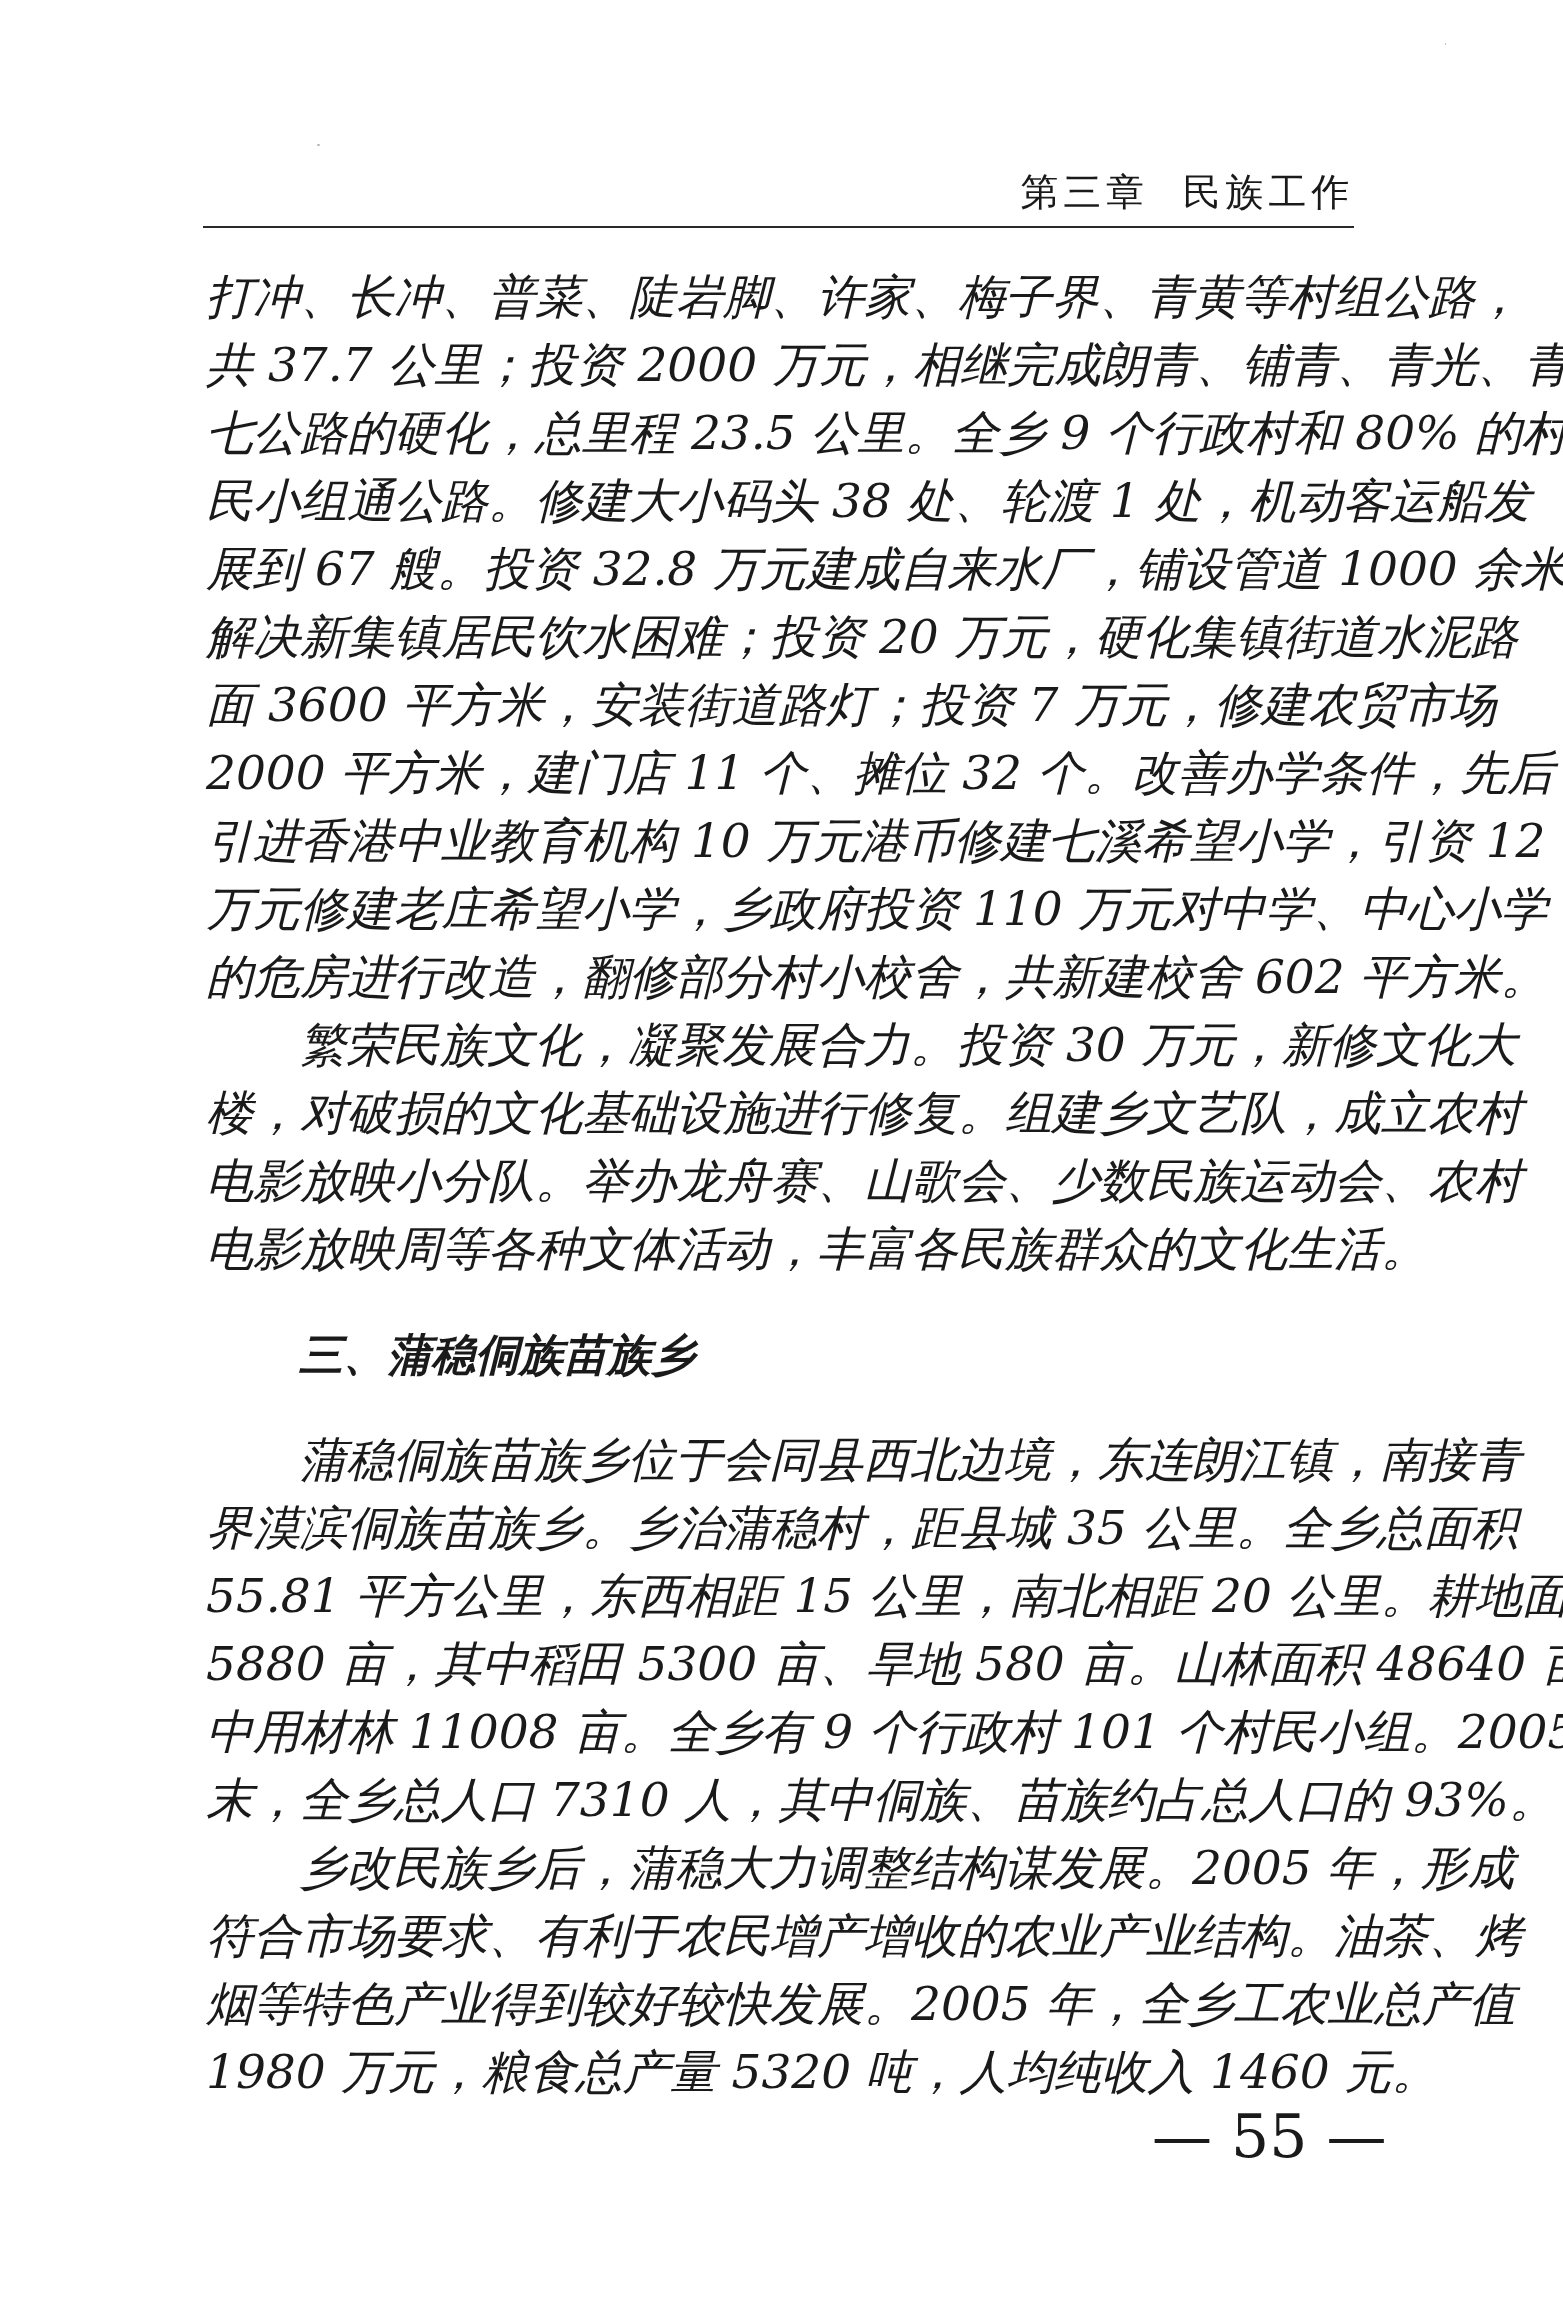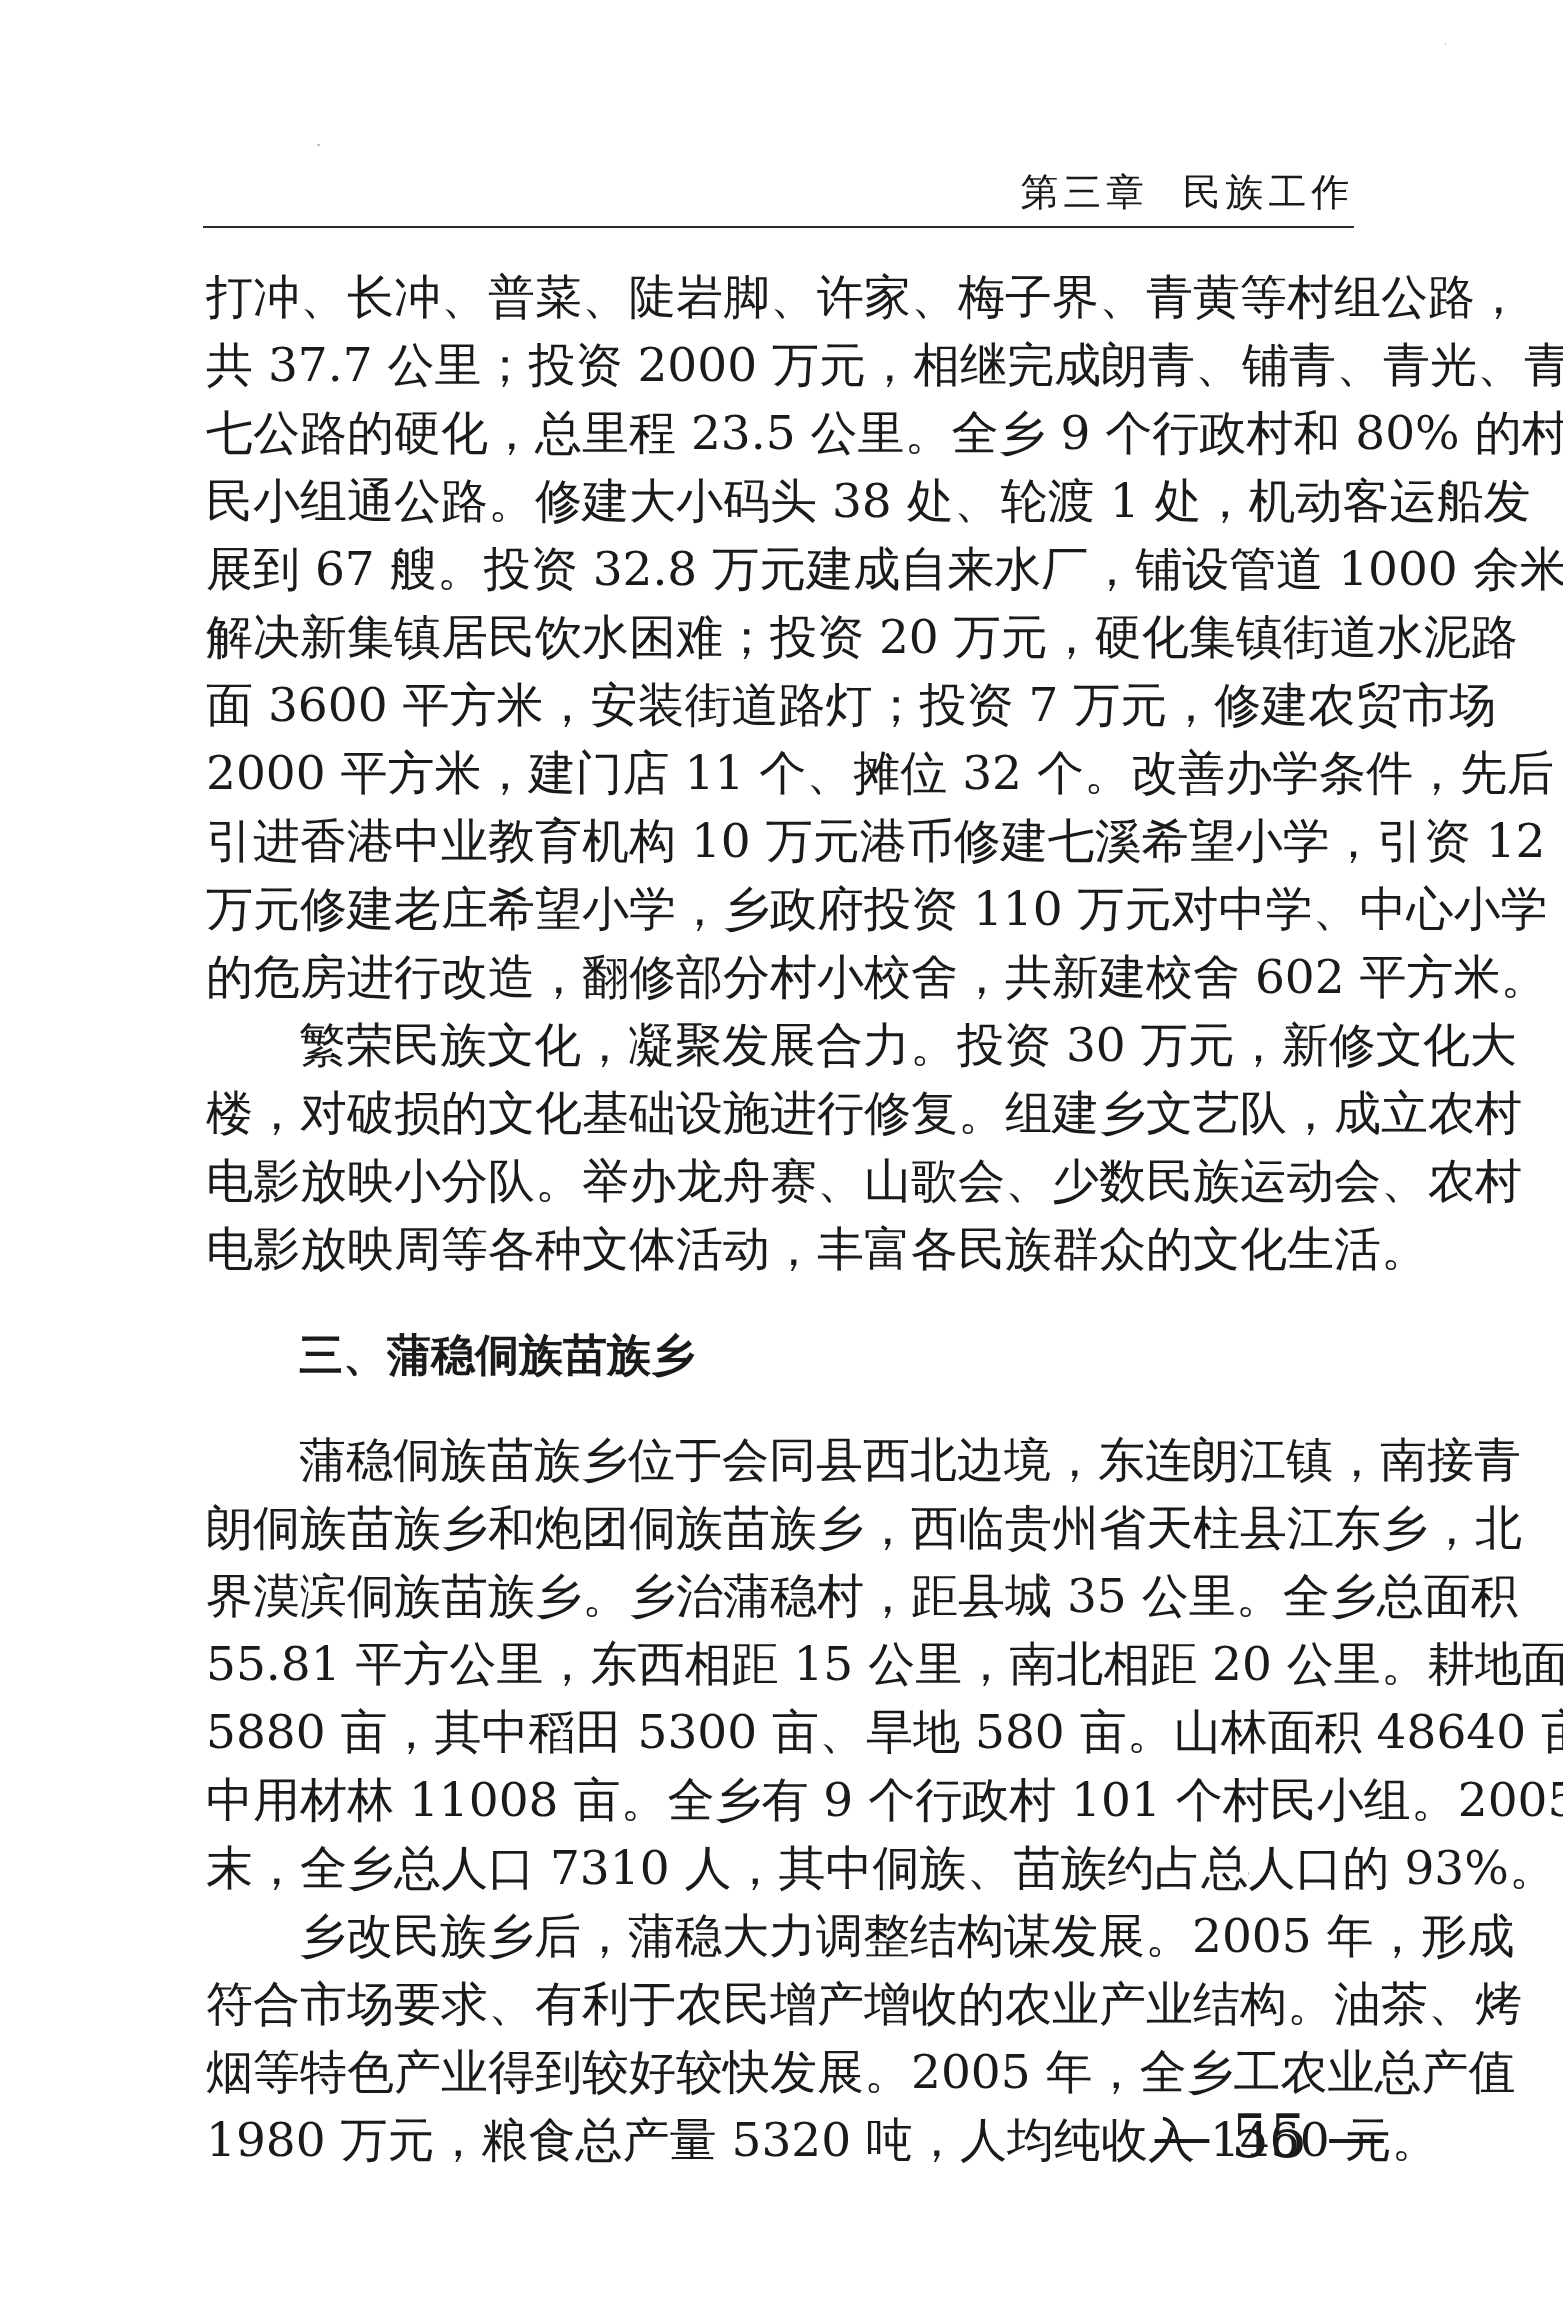--- a/index.html
+++ b/index.html
@@ -42,20 +42,21 @@
     height: 2.4px;
     background: #2a2a2a;
   }
   .body-text {
     position: absolute;
     left: 206px;
     top: 263px;
     width: 1147px;
     font-size: 47px;
     line-height: 68px;
+    font-style: italic;
   }
   .line {
     display: block;
     white-space: nowrap;
     height: 68px;
     text-align: justify;
     text-align-last: justify;
   }
   .line.last {
     text-align: right;
@@ -120,21 +121,20 @@
       <span class="line indent">繁荣民族文化，凝聚发展合力。投资 30 万元，新修文化大</span>
       <span class="line">楼，对破损的文化基础设施进行修复。组建乡文艺队，成立农村</span>
       <span class="line">电影放映小分队。举办龙舟赛、山歌会、少数民族运动会、农村</span>
       <span class="line last">电影放映周等各种文体活动，丰富各民族群众的文化生活。</span>
     </div>
 
     <div class="section-heading">三、蒲稳侗族苗族乡</div>
 
     <div>
       <span class="line indent">蒲稳侗族苗族乡位于会同县西北边境，东连朗江镇，南接青</span>
-      <span class="line">朗侗族苗族乡和炮团侗族苗族乡，西临贵州省天柱县江东乡，北</span>
       <span class="line">界漠滨侗族苗族乡。乡治蒲稳村，距县城 35 公里。全乡总面积</span>
       <span class="line">55.81 平方公里，东西相距 15 公里，南北相距 20 公里。耕地面积</span>
       <span class="line">5880 亩，其中稻田 5300 亩、旱地 580 亩。山林面积 48640 亩，其</span>
       <span class="line">中用材林 11008 亩。全乡有 9 个行政村 101 个村民小组。2005 年</span>
       <span class="line last">末，全乡总人口 7310 人，其中侗族、苗族约占总人口的 93%。</span>
     </div>
 
     <div>
       <span class="line indent">乡改民族乡后，蒲稳大力调整结构谋发展。2005 年，形成</span>
       <span class="line">符合市场要求、有利于农民增产增收的农业产业结构。油茶、烤</span>

